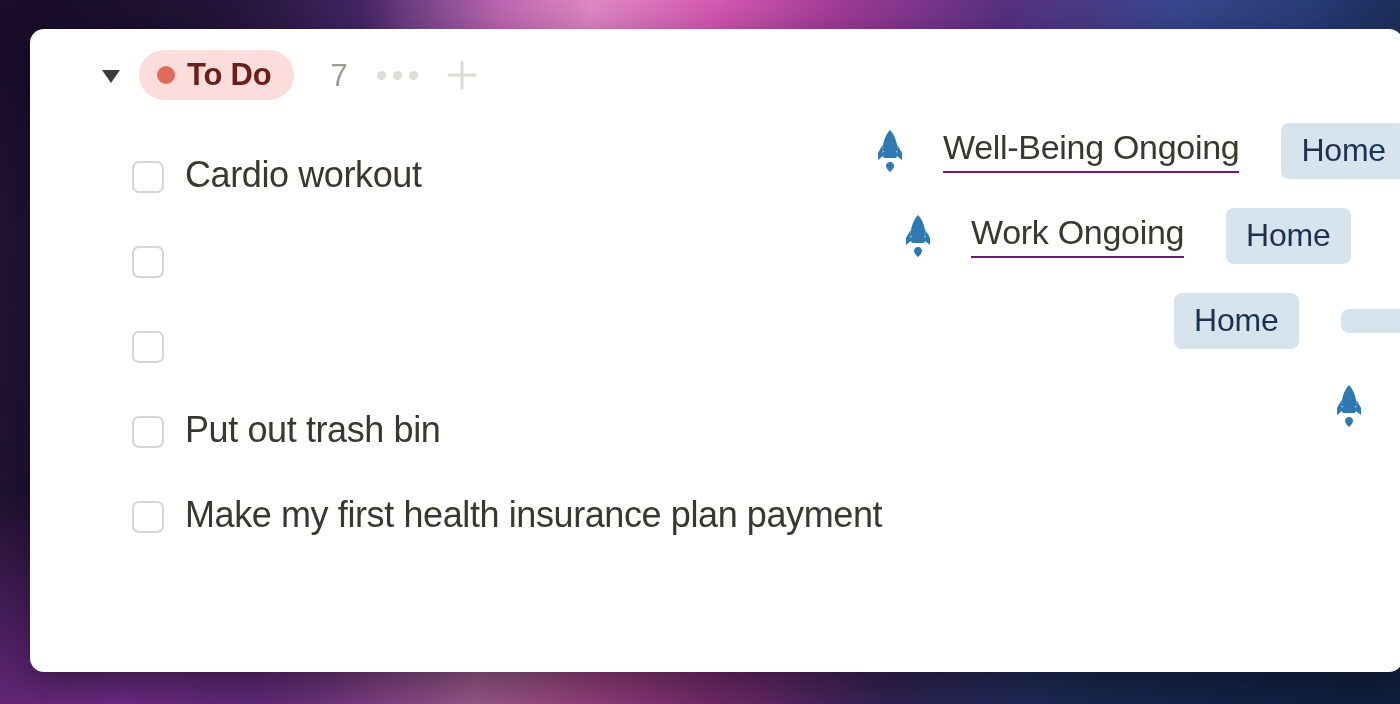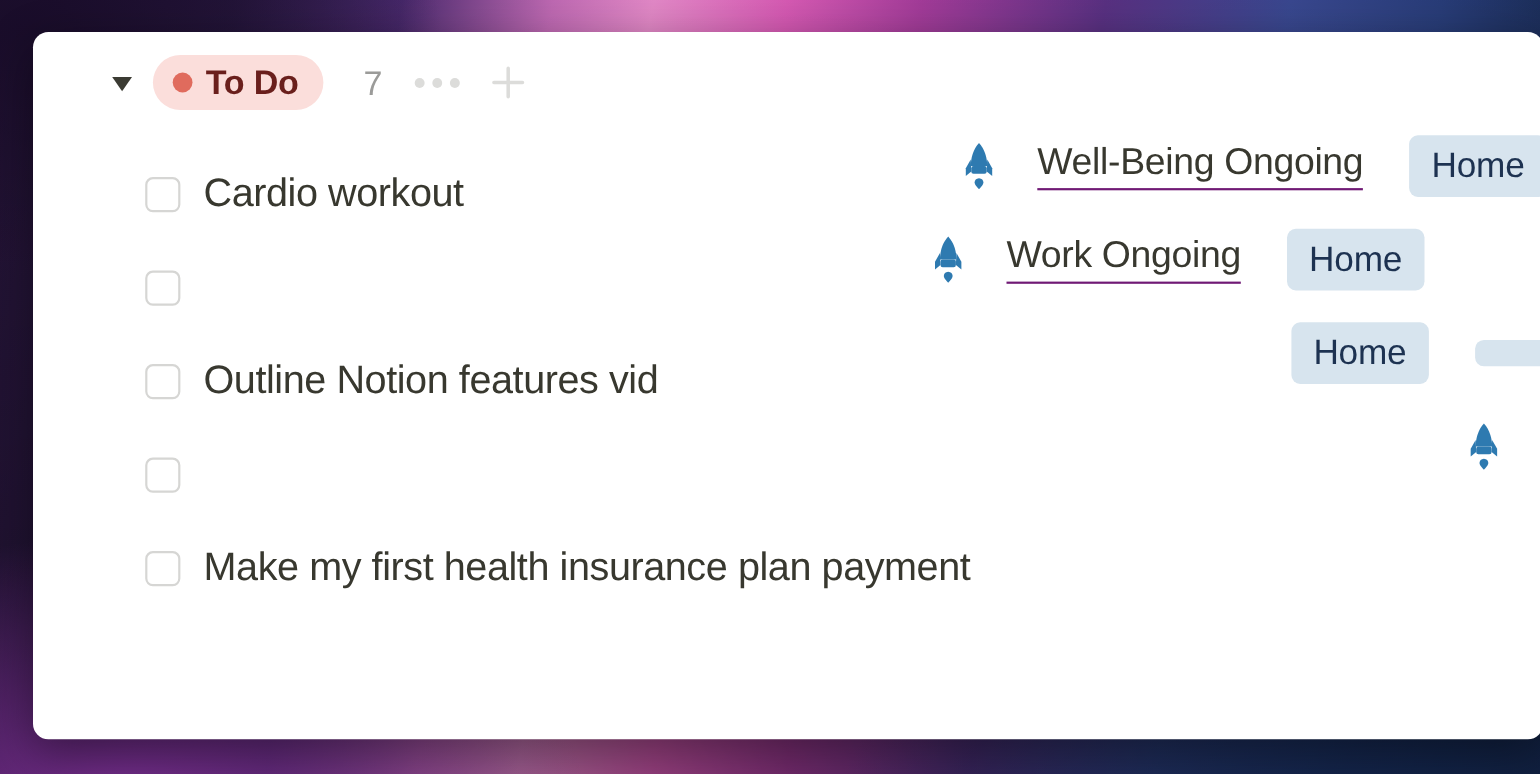--- a/index.html
+++ b/index.html
@@ -248,48 +248,48 @@
             </svg>
           </span>
           <span class="relation-text">Well-Being Ongoing</span>
         </div>
         <span class="tag" style="margin-left:42px;">Home</span>
       </div>
     </div>
 
     <div class="row">
       <div class="checkbox"></div>
-      <div class="row-right" style="left:817px;">
+      <div class="row-right" style="left:873px;">
         <div class="relation">
           <span class="rocket">
             <svg width="30" height="46" viewBox="0 0 30 46" aria-hidden="true">
               <path d="M15 2 C20.5 8 22.5 16 22.5 23 L7.5 23 C7.5 16 9.5 8 15 2 Z" fill="#2e7ab0"></path>
               <path d="M7.5 17 L3 25 L3 32 L8 28 Z" fill="#2e7ab0"></path>
               <path d="M22.5 17 L27 25 L27 32 L22 28 Z" fill="#2e7ab0"></path>
               <rect x="8" y="23" width="14" height="7" rx="2" fill="#2e7ab0"></rect>
               <path d="M15 34 C17.6 34 19 36 19 38 C19 40.5 15 44 15 44 C15 44 11 40.5 11 38 C11 36 12.4 34 15 34 Z" fill="#2e7ab0"></path>
             </svg>
           </span>
           <span class="relation-text">Work Ongoing</span>
         </div>
         <span class="tag" style="margin-left:42px;">Home</span>
       </div>
     </div>
 
     <div class="row">
       <div class="checkbox"></div>
-      <div class="task-title">Outline Notion features vid</div>
       <div class="row-right" style="left:1144px;">
         <span class="tag">Home</span>
         <span class="tag" style="margin-left:42px;width:72px;"></span>
       </div>
     </div>
 
     <div class="row">
       <div class="checkbox"></div>
+      <div class="task-title">Put out trash bin</div>
       <div class="row-right" style="left:1304px;">
         <span class="rocket">
           <svg width="30" height="46" viewBox="0 0 30 46" aria-hidden="true">
             <path d="M15 2 C20.5 8 22.5 16 22.5 23 L7.5 23 C7.5 16 9.5 8 15 2 Z" fill="#2e7ab0"></path>
             <path d="M7.5 17 L3 25 L3 32 L8 28 Z" fill="#2e7ab0"></path>
             <path d="M22.5 17 L27 25 L27 32 L22 28 Z" fill="#2e7ab0"></path>
             <rect x="8" y="23" width="14" height="7" rx="2" fill="#2e7ab0"></rect>
             <path d="M15 34 C17.6 34 19 36 19 38 C19 40.5 15 44 15 44 C15 44 11 40.5 11 38 C11 36 12.4 34 15 34 Z" fill="#2e7ab0"></path>
           </svg>
         </span>

